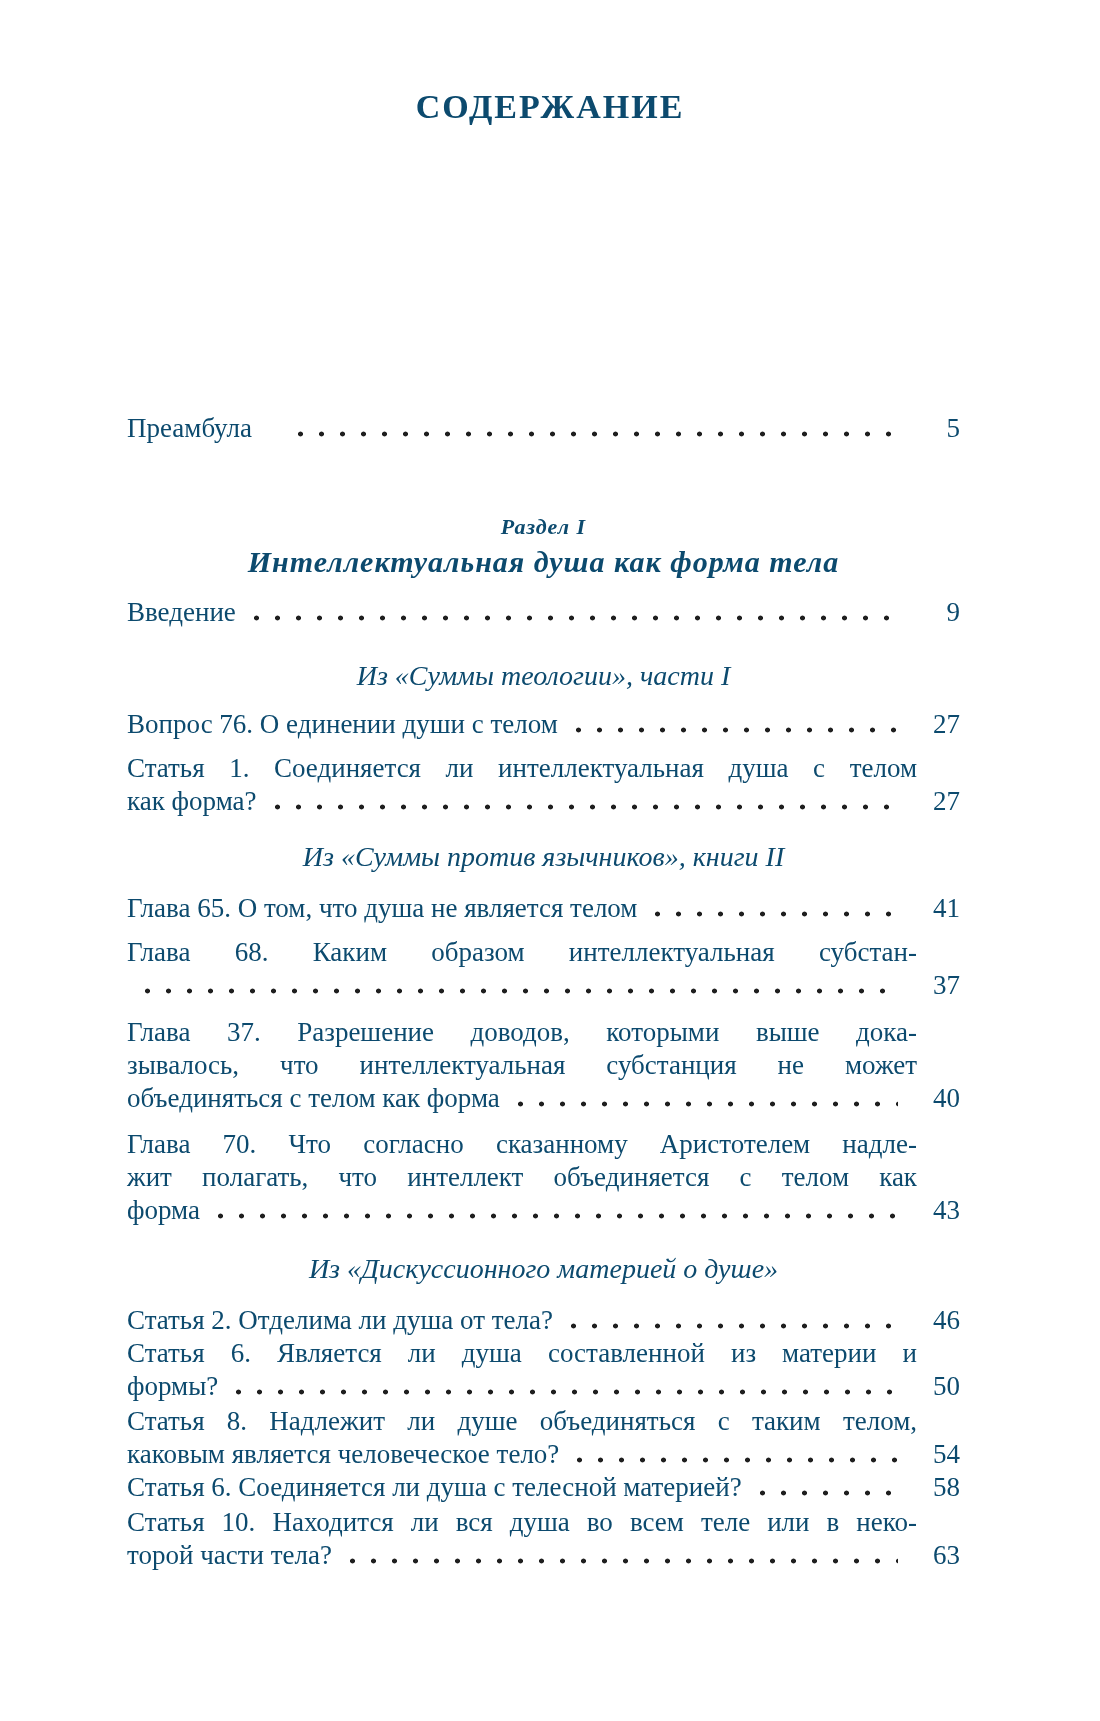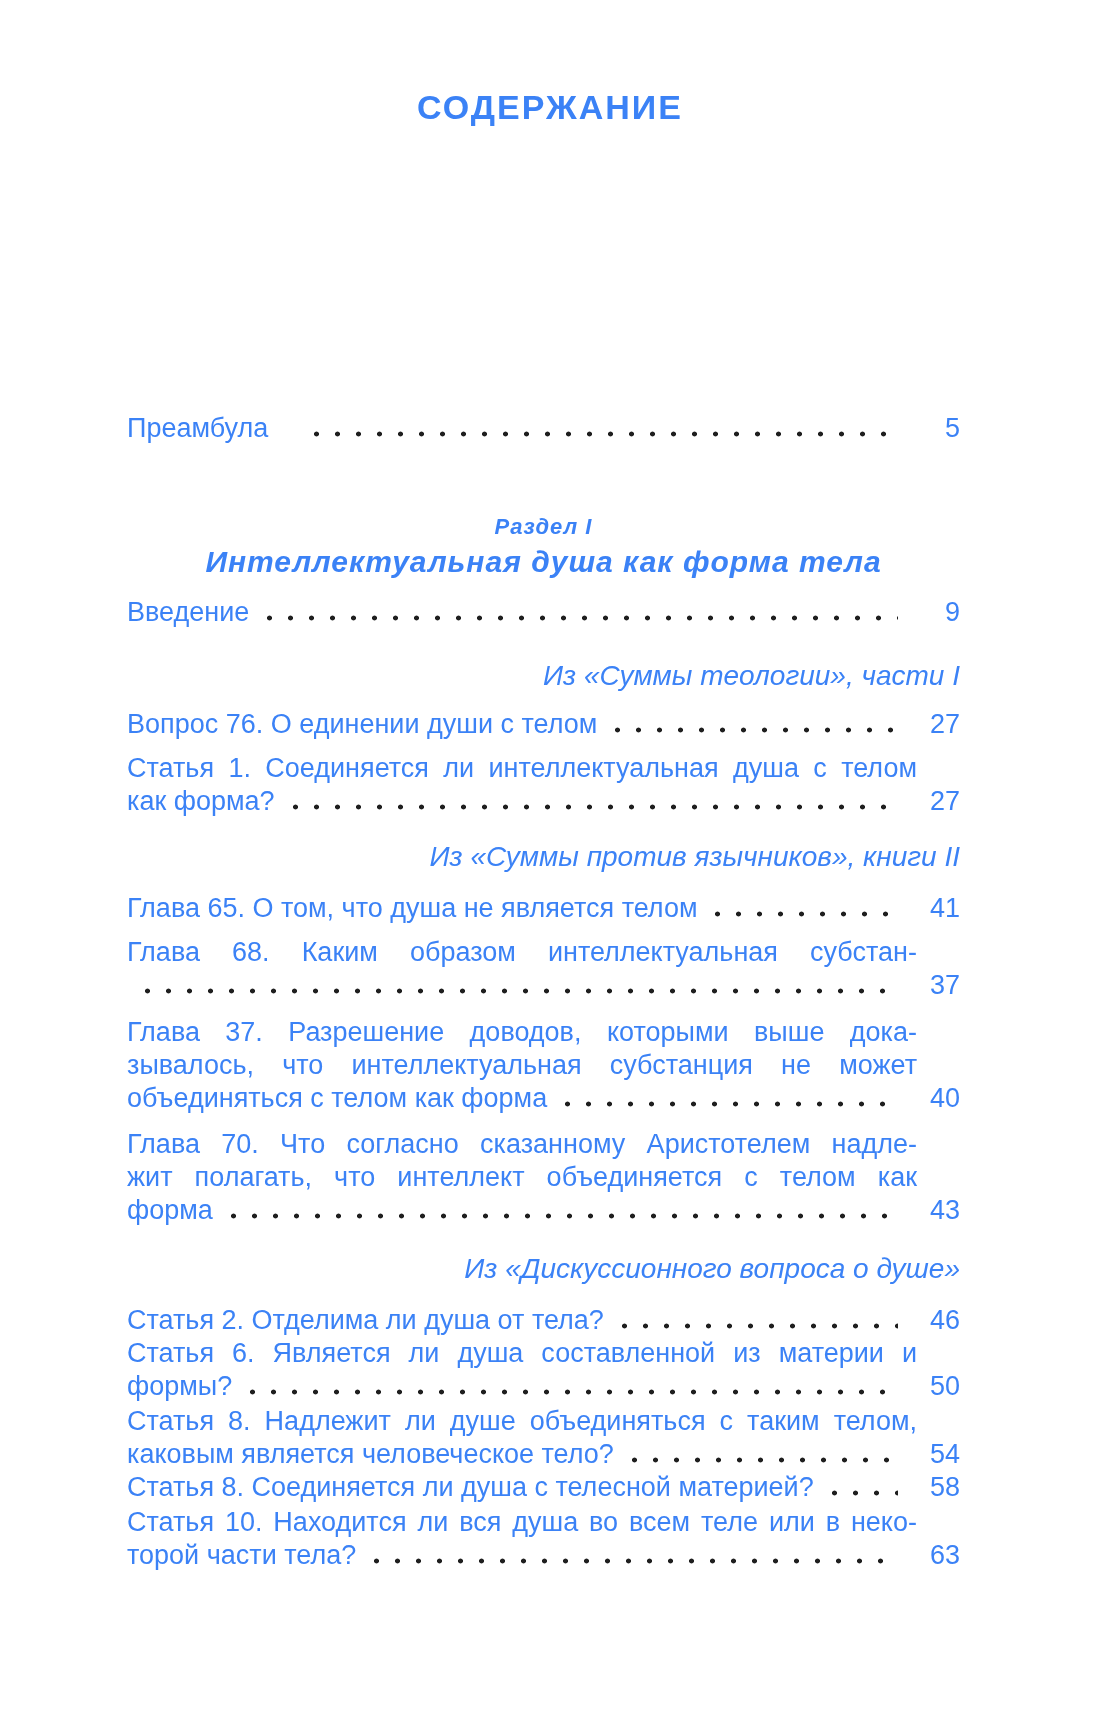--- a/index.html
+++ b/index.html
@@ -1,22 +1,22 @@
 <!DOCTYPE html>
 <html lang="ru"><head>
 <meta charset="utf-8">
 <style>
   html, body { margin: 0; padding: 0; background: #fff; }
   .page {
     position: relative;
     width: 1100px;
     height: 1721px;
     background: #ffffff;
-    color: #3b82f6;
-    font-family: Liberation Sans, sans-serif;
+    color: #0c4a6e;
+    font-family: Liberation Serif, serif;
     overflow: hidden;
   }
   .doc-title {
     margin: 86px 0 0 0;
     text-align: center;
     font-size: 34px;
     line-height: 42px;
     font-weight: bold;
     letter-spacing: 2px;
   }
@@ -44,21 +44,21 @@
     background-repeat: repeat-x;
     background-position: left bottom;
   }
   .dots.wide-gap { margin-left: 38px; }
   .pg { min-width: 46px; text-align: right; white-space: nowrap; }
 
   .section-head { text-align: center; font-weight: bold; font-style: italic; }
   .section-kicker { font-size: 22px; line-height: 35px; letter-spacing: 1px; }
   .section-title  { font-size: 30px; line-height: 35px; letter-spacing: 1px; }
   .group-head {
-    text-align: right;
+    text-align: center;
     font-style: italic;
     font-size: 28px;
     line-height: 33px;
   }
 
   
   .m-pre    { margin-top: 284px; }
   .m-sec    { margin-top: 64px; }
   .m-vved   { margin-top: 17px; }
   .m-h1     { margin-top: 30px; }
@@ -165,21 +165,21 @@
     <div class="entry m-g70">
       <div class="full">Глава 70. Что согласно сказанному Аристотелем надле-</div>
       <div class="full">жит полагать, что интеллект объединяется с телом как</div>
       <div class="row">
         <span class="txt">форма</span>
         <span class="dots"></span>
         <span class="pg">43</span>
       </div>
     </div>
 
-    <div class="group-head m-h3">Из «Дискуссионного вопроса о душе»</div>
+    <div class="group-head m-h3">Из «Дискуссионного материей о душе»</div>
 
     <div class="entry m-st2">
       <div class="row">
         <span class="txt">Статья 2. Отделима ли душа от тела?</span>
         <span class="dots"></span>
         <span class="pg">46</span>
       </div>
     </div>
 
     <div class="entry m-st6">
@@ -195,21 +195,21 @@
       <div class="full">Статья 8. Надлежит ли душе объединяться с таким телом,</div>
       <div class="row">
         <span class="txt">каковым является человеческое тело?</span>
         <span class="dots"></span>
         <span class="pg">54</span>
       </div>
     </div>
 
     <div class="entry m-st9">
       <div class="row">
-        <span class="txt">Статья 8. Соединяется ли душа с телесной материей?</span>
+        <span class="txt">Статья 6. Соединяется ли душа с телесной материей?</span>
         <span class="dots"></span>
         <span class="pg">58</span>
       </div>
     </div>
 
     <div class="entry m-st10">
       <div class="full">Статья 10. Находится ли вся душа во всем теле или в неко-</div>
       <div class="row">
         <span class="txt">торой части тела?</span>
         <span class="dots"></span>

